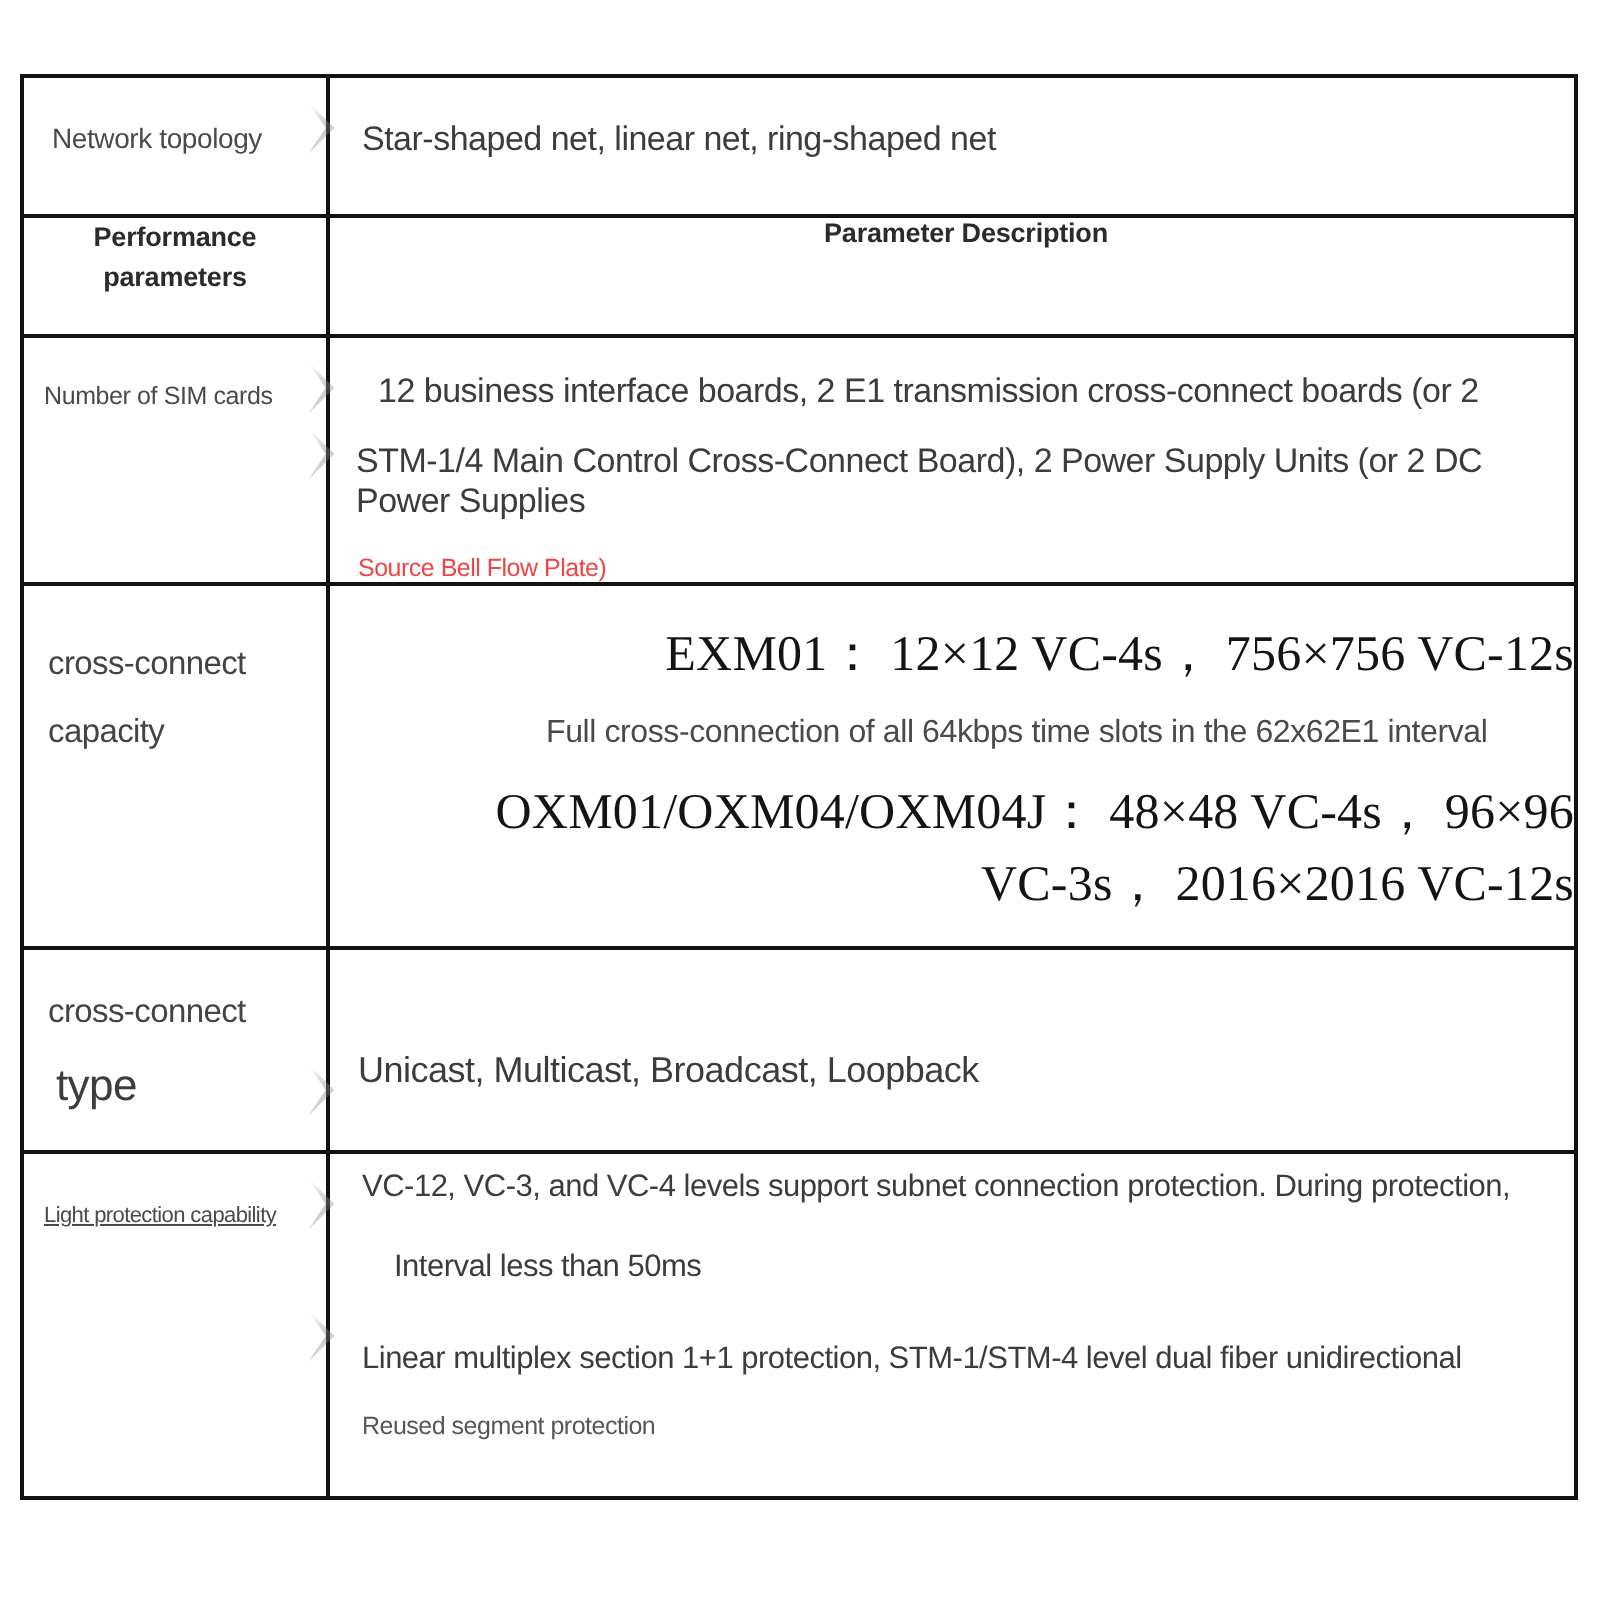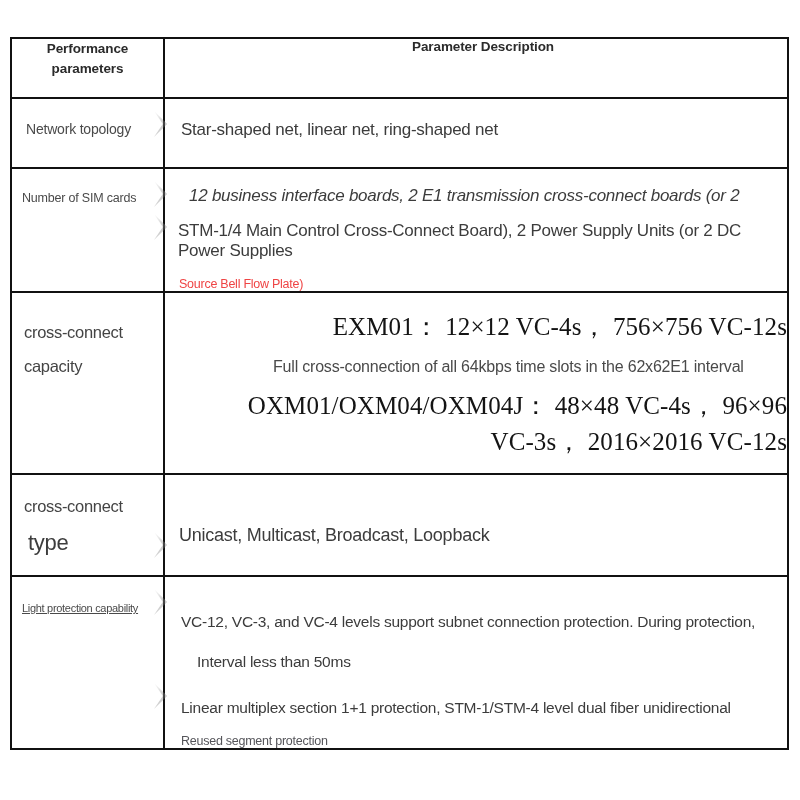--- a/index.html
+++ b/index.html
@@ -92,21 +92,21 @@
   .line {
     position: relative;
     letter-spacing: -0.25px;
   }
 
   .row-topology .line {
     font-size: 17px;
     padding: 21px 0 0 16px;
   }
 
-  .row-sim .l1 { font-size: 17px; padding: 17px 0 0 24px; font-style: italic; }
+  .row-sim .l1 { font-size: 17px; padding: 17px 0 0 24px; }
   .row-sim .l2 { font-size: 17px; padding: 15px 0 0 13px; }
   .row-sim .l3 { font-size: 12.5px; padding: 16px 0 0 14px; color: #ef4444; }
 
   
   .row-cap .serif {
     font-family: "Liberation Serif", serif;
     font-size: 25px;
     color: #141414;
     letter-spacing: 0.1px;
     text-align: right;
@@ -120,21 +120,21 @@
   }
   .row-cap .s2 { padding: 13px 0 0 14px; }
   .row-cap .s3 { padding: 3px 0 0 120px; }
 
   .row-type .line {
     font-size: 18px;
     padding: 5px 0 0 14px;
     margin-top: 45px;
   }
 
-  .row-light .l1 { font-size: 15.5px; padding: 36px 8px 0 16px; }
+  .row-light .l1 { font-size: 15.5px; padding: 8px 8px 0 16px; }
   .row-light .l2 { font-size: 15.5px; padding: 22px 8px 0 16px; margin-left: 16px; }
   .row-light .l3 { font-size: 15.5px; padding: 28px 8px 0 16px; }
   .row-light .l4 { font-size: 12.5px; padding: 17px 8px 0 16px; color: #55555a; }
 
   
   .chev {
     position: absolute;
     left: -11px;
     width: 22px;
     height: 26px;
@@ -150,44 +150,44 @@
 <body>
 
 <table id="spec-table">
   <colgroup>
     <col class="col-label">
     <col class="col-desc">
   </colgroup>
   <tbody>
 
     <tr>
+      <td style="height:68px">
+        <div class="lbl lbl-pad">Network topology</div>
+      </td>
+      <td class="desc row-topology">
+        <div class="line">
+          <span class="chev top"></span>
+          <span>Star-shaped net, linear net, ring-shaped net</span>
+        </div>
+      </td>
+    </tr>
+
+    <tr>
       <th class="hdr-cell">
         <div class="hdr-label-text">
           <div>Performance</div>
           <div>parameters</div>
         </div>
       </th>
       <th class="hdr-cell">
         <div class="hdr-desc-text">Parameter Description</div>
       </th>
     </tr>
 
     <tr>
-      <td style="height:68px">
-        <div class="lbl lbl-pad">Network topology</div>
-      </td>
-      <td class="desc row-topology">
-        <div class="line">
-          <span class="chev top"></span>
-          <span>Star-shaped net, linear net, ring-shaped net</span>
-        </div>
-      </td>
-    </tr>
-
-    <tr>
       <td style="height:120px">
         <div class="lbl lbl-pad-sm">Number of SIM cards</div>
       </td>
       <td class="desc row-sim">
         <div class="line l1">
           <span class="chev top"></span>
           <span>12 business interface boards, 2 E1 transmission cross-connect boards (or 2</span>
         </div>
         <div class="line l2">
           <span class="chev mid"></span>

